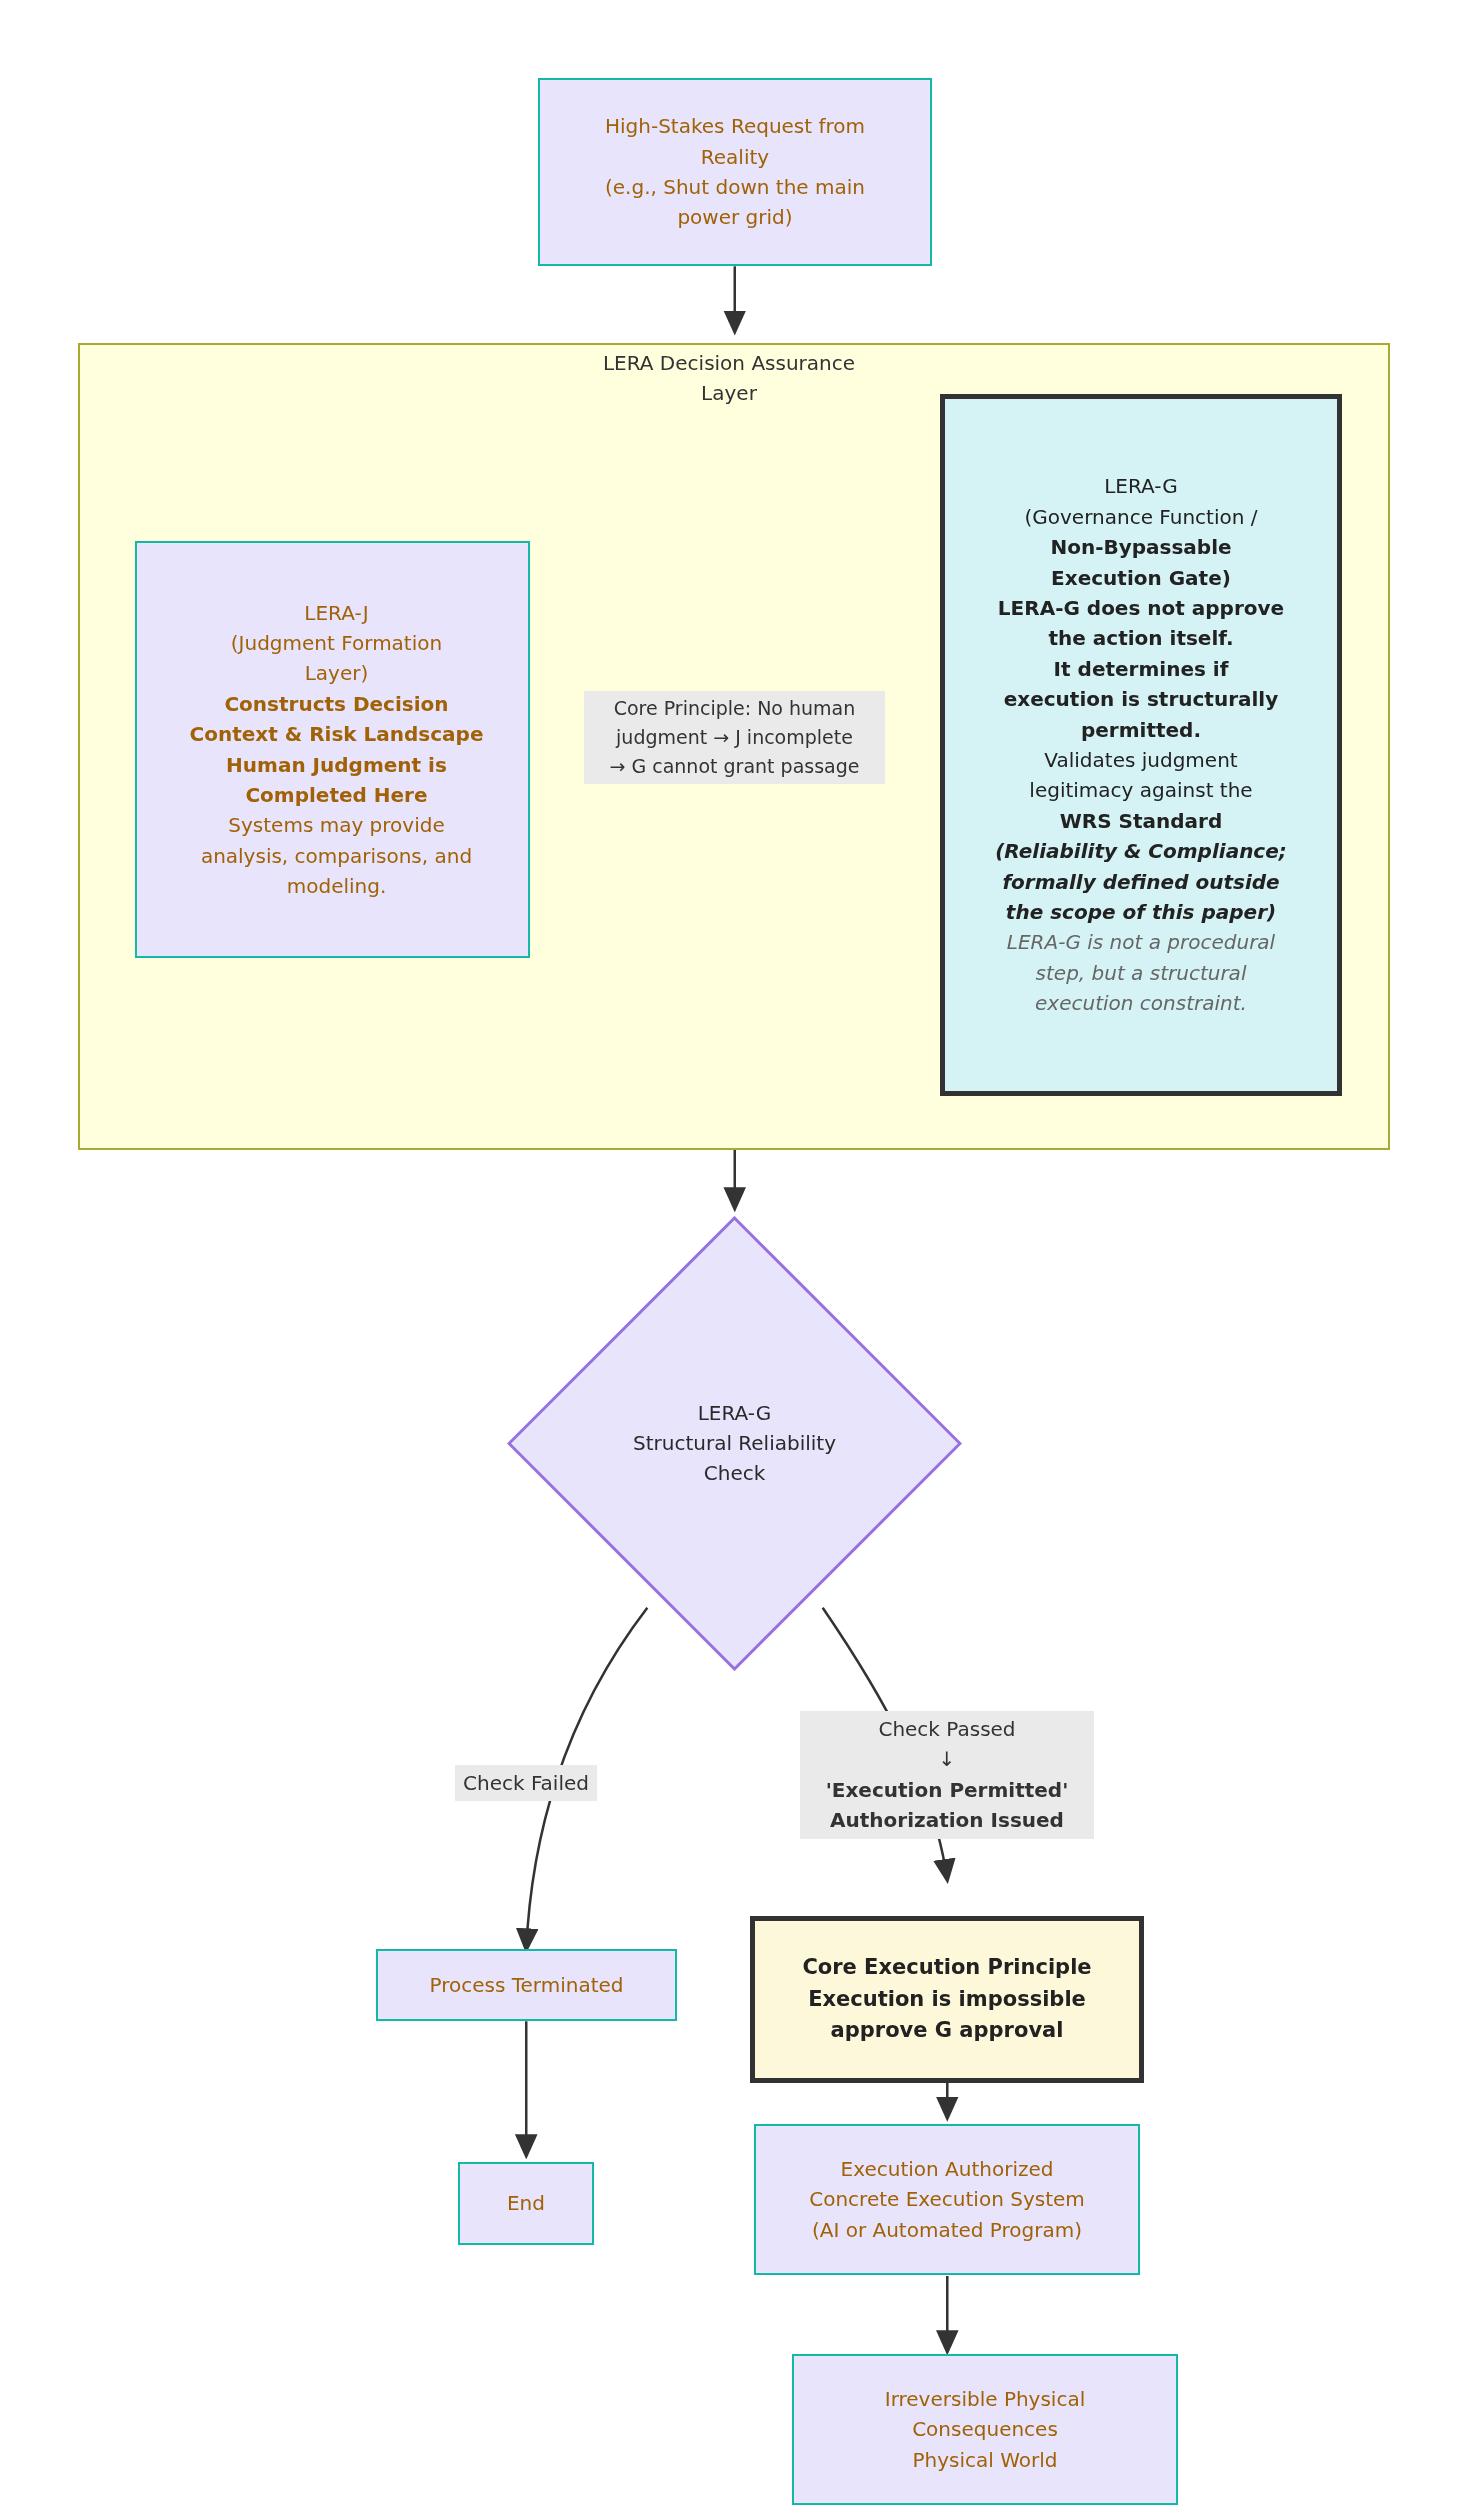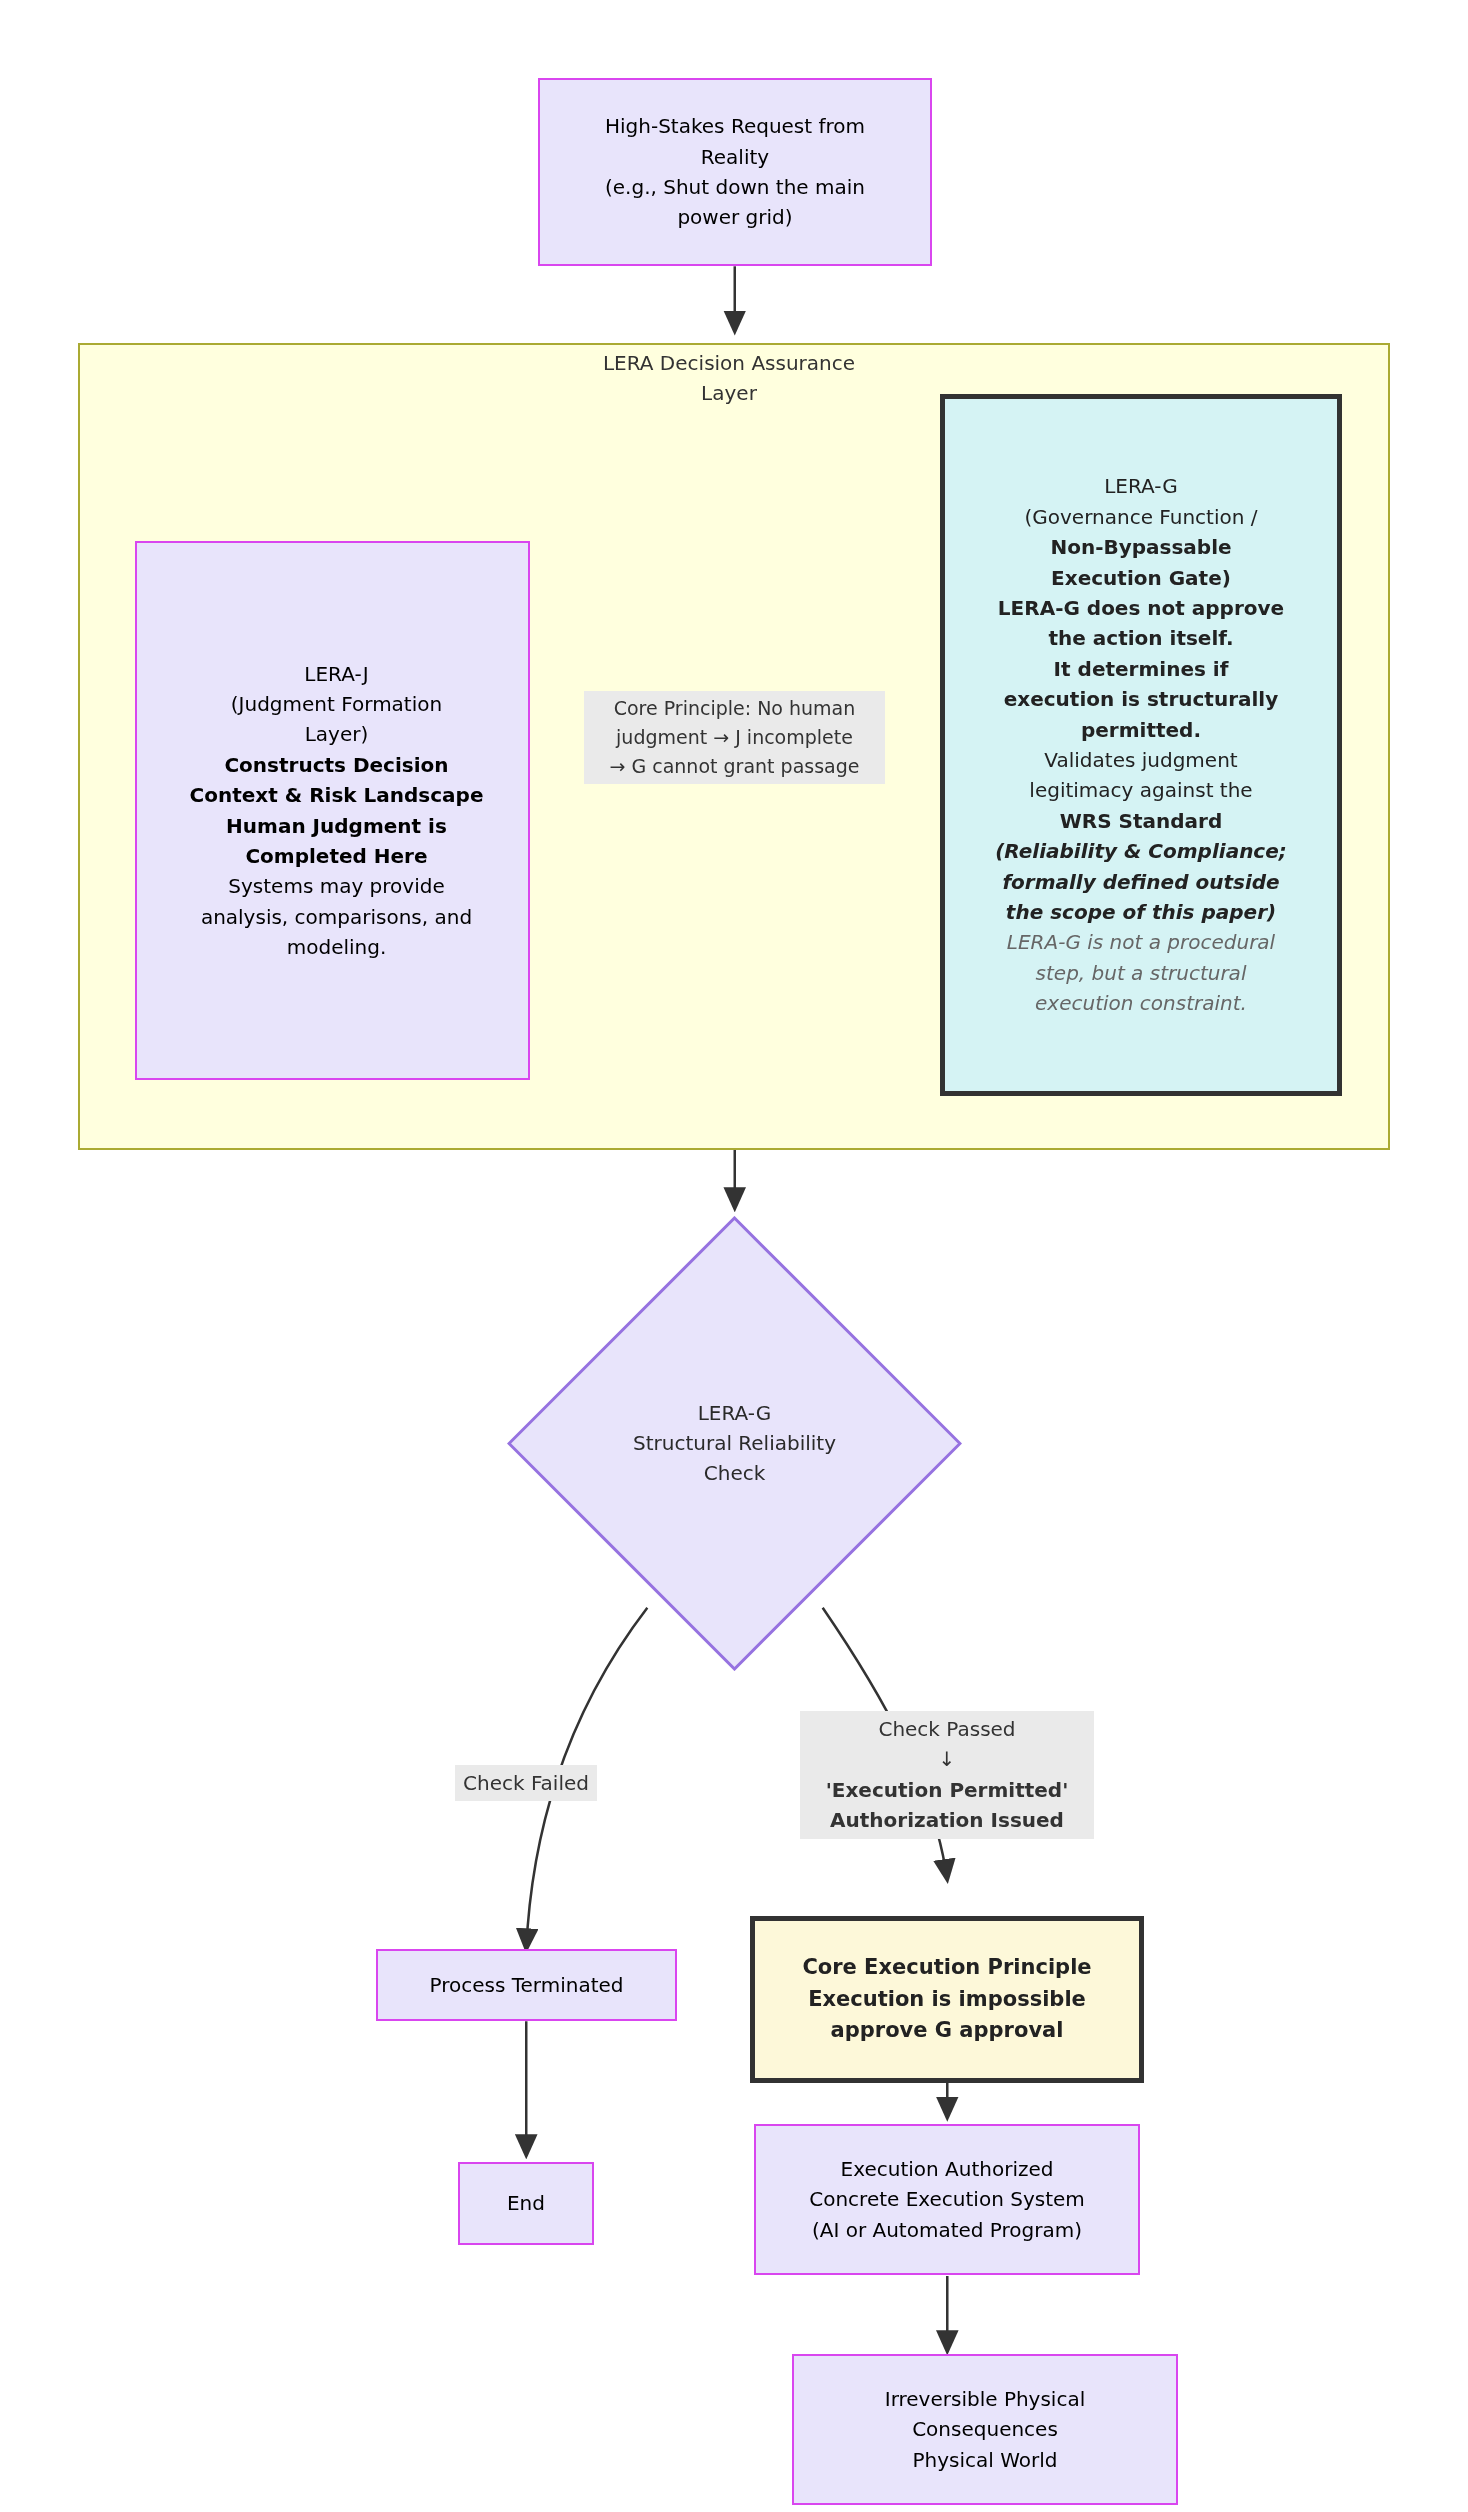--- a/index.html
+++ b/index.html
@@ -33,22 +33,22 @@
     justify-content: center;
     text-align: center;
   }
   .node .inner {
     width: 100%;
     padding: 0 9px;
     box-sizing: border-box;
   }
   .purple-box {
     background: #e8e4fb;
-    border: 2px solid #d946ef;
-    color: #000000;
+    border: 2px solid #14b8a6;
+    color: #a16207;
   }
   .cyan-box {
     background: #d5f3f4;
     border: 5px solid #323232;
     color: #222222;
   }
   .yellow-box {
     background: #fdf8d9;
     border: 5px solid #323232;
     color: #222222;
@@ -140,21 +140,21 @@
 
   <div class="node purple-box fs-40" style="left:538px; top:78px; width:394px; height:188px;">
     <div class="inner t">
       <div>High-Stakes Request from</div>
       <div>Reality</div>
       <div>(e.g., Shut down the main</div>
       <div>power grid)</div>
     </div>
   </div>
 
-  <div class="node purple-box fs-40" style="left:135px; top:541px; width:395px; height:539px;padding-left:8px;">
+  <div class="node purple-box fs-40" style="left:135px; top:541px; width:395px; height:417px;padding-left:8px;">
     <div class="inner t">
       <div>LERA-J</div>
       <div>(Judgment Formation</div>
       <div>Layer)</div>
       <div class="b">Constructs Decision</div>
       <div class="b">Context &amp; Risk Landscape</div>
       <div class="b">Human Judgment is</div>
       <div class="b">Completed Here</div>
       <div>Systems may provide</div>
       <div>analysis, comparisons, and</div>

